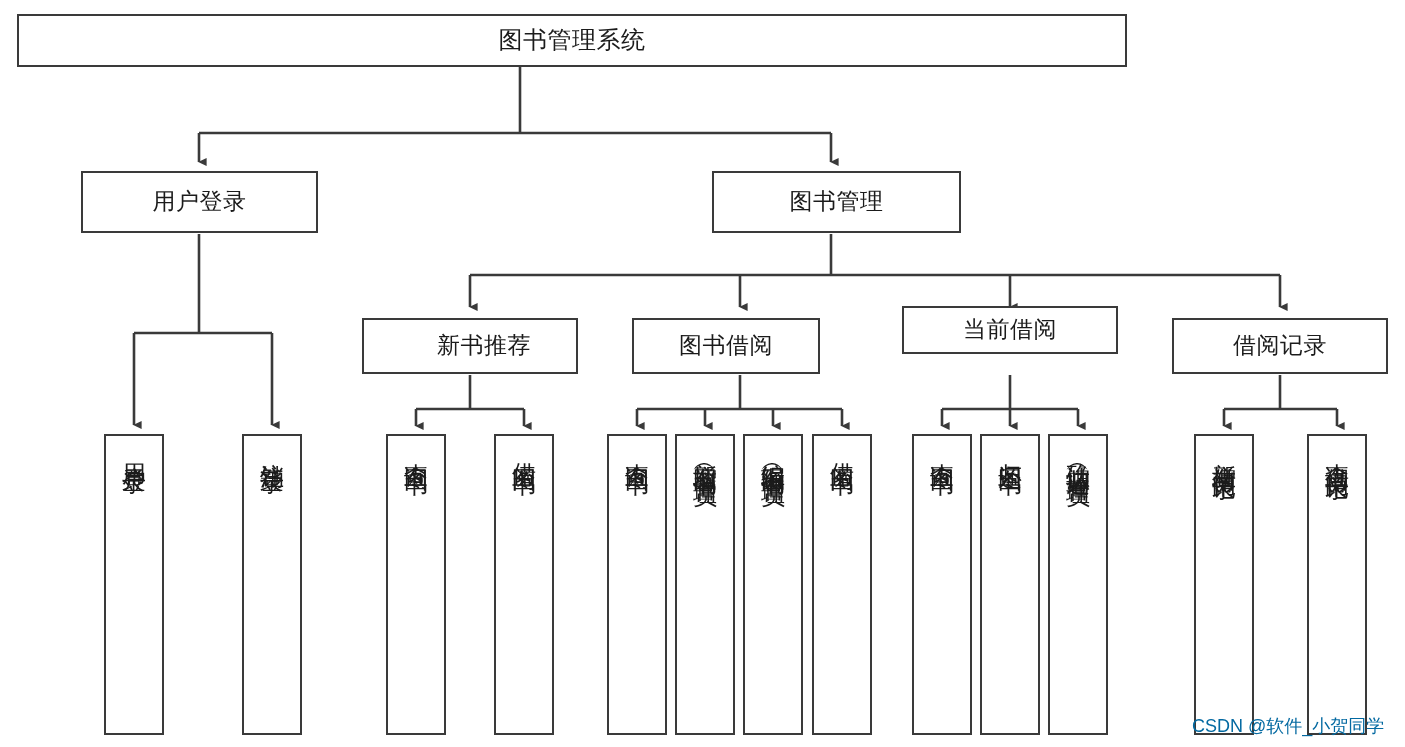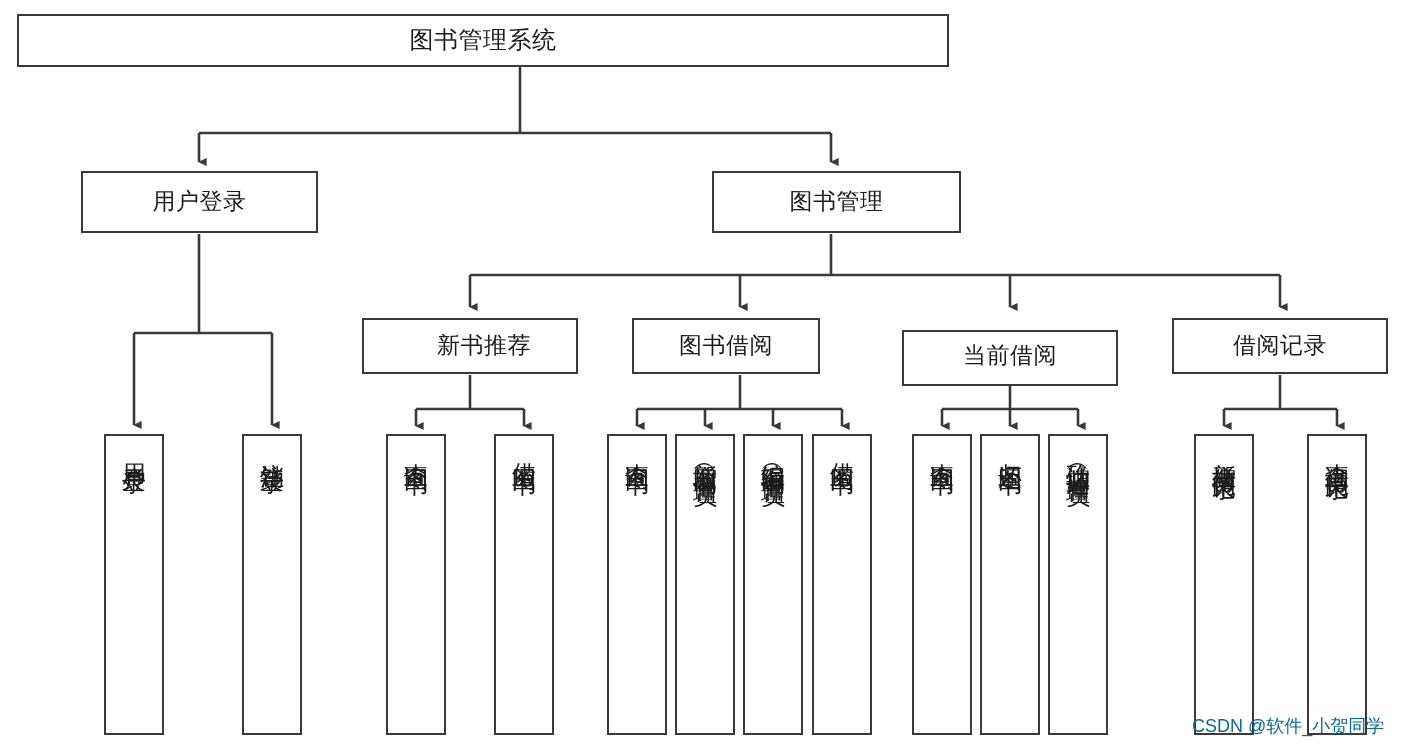--- a/index.html
+++ b/index.html
@@ -123,38 +123,38 @@
       <path d="M1010,409 L1010,426" marker-end="url(#arrowhead)"></path>
       <path d="M1078,409 L1078,426" marker-end="url(#arrowhead)"></path>
 
       <path d="M1280,375 L1280,409"></path>
       <path d="M1224,409 L1337,409"></path>
       <path d="M1224,409 L1224,426" marker-end="url(#arrowhead)"></path>
       <path d="M1337,409 L1337,426" marker-end="url(#arrowhead)"></path>
     </g>
   </svg>
 
-  <div class="node h root" style="left:17px; top:14px; width:932px; height:53px;">
+  <div class="node h root" style="left:17px; top:14px; width:1110px; height:53px;">
     <span class="label">图书管理系统</span>
   </div>
 
   <div class="node h" style="left:81px; top:171px; width:237px; height:62px;">
     <span class="label">用户登录</span>
   </div>
   <div class="node h" style="left:712px; top:171px; width:249px; height:62px;">
     <span class="label">图书管理</span>
   </div>
 
   <div class="node h" style="left:362px; top:318px; width:216px; height:56px;padding-left:28px;">
     <span class="label">新书推荐</span>
   </div>
   <div class="node h" style="left:632px; top:318px; width:188px; height:56px;">
     <span class="label">图书借阅</span>
   </div>
-  <div class="node h" style="left:902px; top:330px; width:216px; height:56px;font-family:Liberation Mono, monospace;">
+  <div class="node h" style="left:902px; top:306px; width:216px; height:48px;">
     <span class="label">当前借阅</span>
   </div>
   <div class="node h" style="left:1172px; top:318px; width:216px; height:56px;">
     <span class="label">借阅记录</span>
   </div>
 
   <div class="node v" style="left:104px; top:434px; width:60px; height:301px;">
     <span class="label">用户登录</span>
   </div>
   <div class="node v" style="left:242px; top:434px; width:60px; height:301px;">

